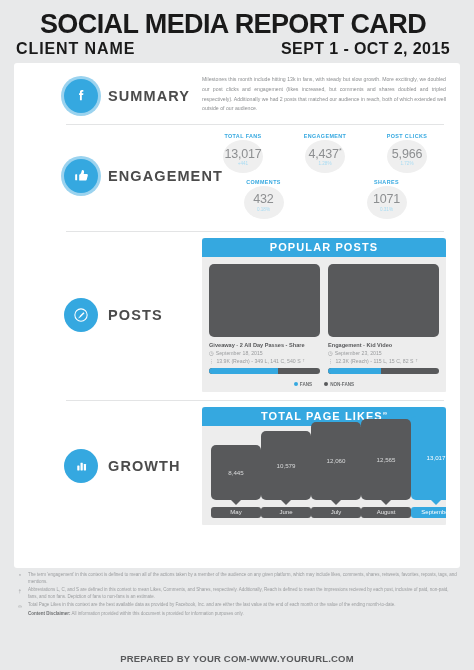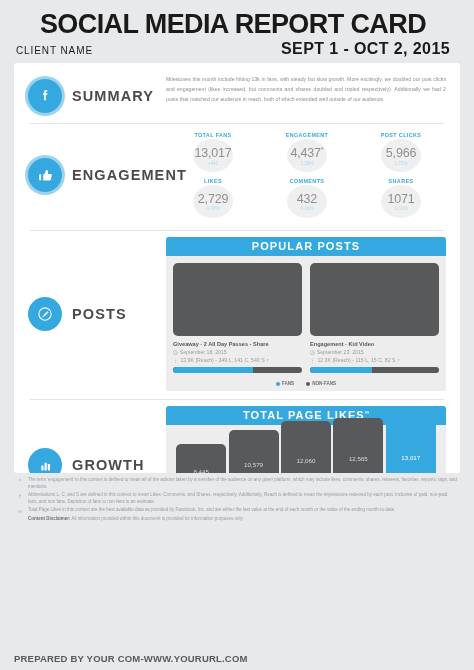--- a/index.html
+++ b/index.html
@@ -18,41 +18,42 @@
     font-size: 27px;
     font-weight: bold;
     letter-spacing: -0.6px;
     color: #1a1a1a;
     line-height: 1.05;
   }
   .subhead {
     display: flex; justify-content: space-between; align-items: baseline;
     margin-top: 2px; padding: 0 2px;
   }
-  .client-name { font-size: 10px; font-weight: normal; letter-spacing: 0.9px; color: #1a1a1a; }
+  .client-name { font-size: 16px; font-weight: bold; letter-spacing: 0.9px; color: #1a1a1a; }
   .date-range  { font-size: 16px; font-weight: bold; letter-spacing: 0.4px; color: #1a1a1a; }
 
   .platform-bar {
     margin: 6px 14px 0 14px;
     background: #35a8e0;
     border-radius: 4px;
     text-align: center;
     color: #fff;
     font-size: 12px; font-weight: bold; letter-spacing: 1.6px;
     padding: 4px 0 5px 0;
   }
 
   
   .card {
     margin: 5px 14px 0 14px;
     background: #ffffff;
     border-radius: 3px;
-    height: 410px;
+    height: 505px;
     position: relative;
     overflow: hidden;
+    padding-left: 36px;
   }
 
   .row { display: flex; position: relative; }
   .labelcol {
     width: 152px; flex: 0 0 152px;
     display: flex; align-items: center; gap: 10px;
     padding-left: 14px;
   }
   .circ {
     width: 34px; height: 34px; flex: 0 0 34px;
@@ -166,21 +167,21 @@
   
   .footnotes { margin: 4px 16px 0 16px; }
   .fn { display: flex; gap: 4px; margin-bottom: 1.5px; }
   .fn-mark { width: 8px; flex: 0 0 8px; text-align: center; font-size: 5px; color: #9a9c9e; padding-top: 1px; }
   .fn-text { font-size: 4.5px; line-height: 1.5; color: #9a9c9e; flex: 1; }
   .fn-text b { color: #6d6f71; }
 
   
   .bottombar {
     position: absolute; left: 0; bottom: 0; width: 474px;
-    display: flex; justify-content: flex-start; align-items: center;
+    display: flex; justify-content: center; align-items: center;
     padding: 0 14px; height: 24px;
     background: #e8e9ea;
   }
   .prep { font-size: 9.5px; font-weight: bold; letter-spacing: 0.2px; color: #58595b; }
   .url  { font-size: 9.5px; font-weight: bold; letter-spacing: 0.2px; color: #58595b; }
 </style>
 </head>
 <body>
 
 <div class="page">
@@ -237,27 +238,20 @@
           </div>
           <div class="metric">
             <div class="metric-label">POST CLICKS</div>
             <div class="mdisc">
               <div class="metric-value"><span>5,966</span><sup></sup></div>
               <div class="metric-sub">1.72%</div>
             </div>
           </div>
         </div>
         <div class="metric-grid" style="margin-top:6px;">
-          <div class="metric">
-            <div class="metric-label">LIKES</div>
-            <div class="mdisc">
-              <div class="metric-value">2,729</div>
-              <div class="metric-sub">0.79%</div>
-            </div>
-          </div>
           <div class="metric">
             <div class="metric-label">COMMENTS</div>
             <div class="mdisc">
               <div class="metric-value">432</div>
               <div class="metric-sub">0.18%</div>
             </div>
           </div>
           <div class="metric">
             <div class="metric-label">SHARES</div>
             <div class="mdisc">

